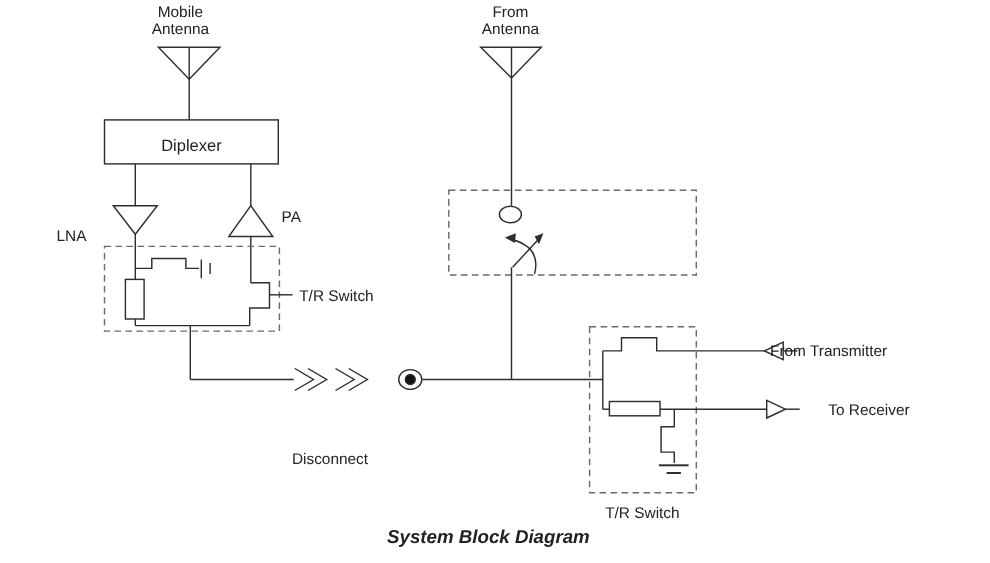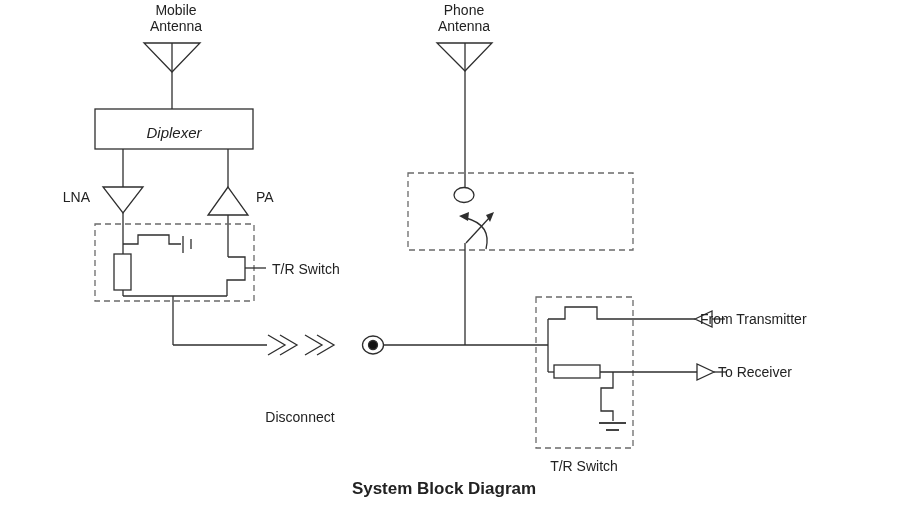--- a/index.html
+++ b/index.html
@@ -1,22 +1,22 @@
 <!DOCTYPE html>
 <html><head>
 <meta charset="utf-8">
 <style>
   html,body{margin:0;padding:0;background:#ffffff;}
   .stage{position:relative;width:900px;height:512px;background:#ffffff;overflow:hidden;
          font-family:"Liberation Sans", sans-serif;color:#222;}
   .stage svg{position:absolute;left:0;top:0;}
   .lbl{position:absolute;font-size:14px;line-height:16px;color:#222;white-space:pre-line;z-index:2;}
   .center{text-align:center;}
-  .right{text-align:right;}
-  .title{font-weight:bold;font-size:17px;}
+  .right{text-align:center;margin-top:17px;}
+  .title{font-weight:bold;font-size:17px;font-style:italic;}
   .boxlabel{display:flex;align-items:center;justify-content:center;font-size:15px;}
 </style>
 </head>
 <body>
 
 <div class="stage">
 
   <svg width="900" height="512" viewBox="0 0 900 512">
     <g stroke="#2e2e2e" stroke-width="1.3" fill="none">
 
@@ -98,38 +98,38 @@
         <polygon points="695,319 712,311 712,327" fill="#ffffff"></polygon>
         <line x1="712" y1="319" x2="725" y2="319"></line>
       </g>
       <g>
         <polygon points="697,364 697,380 714,372" fill="#ffffff"></polygon>
         <line x1="714" y1="372" x2="727" y2="372"></line>
       </g>
     </g>
   </svg>
 
-  <div class="lbl center" style="left:126px;top:2px;width:100px;text-align:center;">Mobile
+  <div class="lbl center" style="left:114px;top:2px;width:100px;text-align:center;">Mobile
 Antenna</div>
 
-  <div class="lbl boxlabel" style="left:95px;top:109px;width:158px;height:48px;font-style:italic;">Diplexer</div>
+  <div class="lbl boxlabel" style="left:95px;top:109px;width:158px;height:48px;">Diplexer</div>
 
   <div class="lbl right" style="left:40px;top:189px;width:50px;">LNA</div>
 
   <div class="lbl" style="left:256px;top:189px;text-align:center;">PA</div>
 
   <div class="lbl" style="left:272px;top:261px;">T/R Switch</div>
 
   <div class="lbl center" style="left:250px;top:369px;width:100px;margin-top:40px;">Disconnect</div>
 
-  <div class="lbl center" style="left:414px;top:2px;width:100px;">Phone
+  <div class="lbl center" style="left:414px;top:2px;width:100px;">From
 Antenna</div>
 
 
   <div class="lbl" style="left:700px;top:311px;">From Transmitter</div>
 
-  <div class="lbl" style="left:718px;top:364px;">To Receiver</div>
+  <div class="lbl" style="left:753px;top:364px;">To Receiver</div>
 
   <div class="lbl center" style="left:534px;top:458px;width:100px;">T/R Switch</div>
 
   <div class="lbl center title" style="left:294px;top:481px;width:300px;">System Block Diagram</div>
 
 </div>
 
 </body></html>

